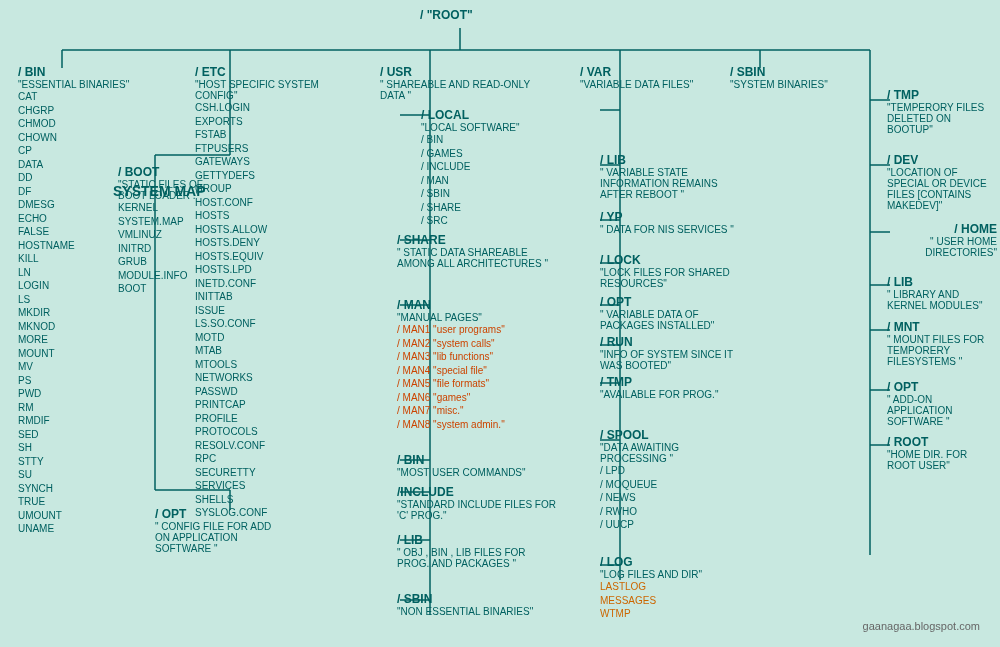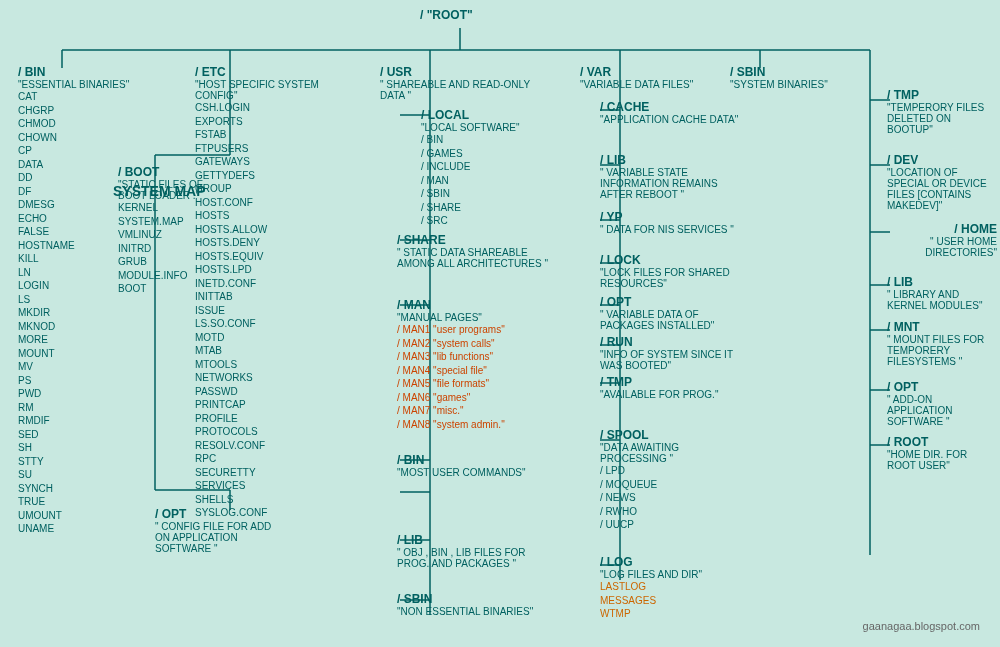--- a/index.html
+++ b/index.html
@@ -207,40 +207,40 @@
       <span style="color:#cc4400;">/ MAN7 "misc."</span><br>
       <span style="color:#cc4400;">/ MAN8 "system admin."</span>
     </div>
   </div>
 
   <div class="node" style="top:453px; left:397px; width:160px;">
     <div class="node-title">/ BIN</div>
     <div class="node-desc">"MOST USER COMMANDS"</div>
   </div>
 
+  <div class="node" style="top:485px; left:397px; width:160px;">
+    <div class="node-title">/INCLUDE</div>
+    <div class="node-desc">"STANDARD INCLUDE FILES FOR 'C' PROG."</div>
+  </div>
 
   <div class="node" style="top:533px; left:397px; width:160px;">
     <div class="node-title">/ LIB</div>
     <div class="node-desc">" OBJ , BIN , LIB FILES FOR PROG. AND PACKAGES "</div>
   </div>
 
   <div class="node" style="top:592px; left:397px; width:160px;">
     <div class="node-title">/ SBIN</div>
     <div class="node-desc">"NON ESSENTIAL BINARIES"</div>
   </div>
 
   <div class="node" style="top:65px; left:580px; width:145px;">
     <div class="node-title">/ VAR</div>
     <div class="node-desc">"VARIABLE DATA FILES"</div>
   </div>
 
-  <div class="node" style="top:100px; left:600px; width:140px;">
-    <div class="node-title">/ CACHE</div>
-    <div class="node-desc">"APPLICATION CACHE DATA"</div>
-  </div>
 
   <div class="node" style="top:153px; left:600px; width:145px;">
     <div class="node-title">/ LIB</div>
     <div class="node-desc">" VARIABLE STATE INFORMATION REMAINS AFTER REBOOT "</div>
   </div>
 
   <div class="node" style="top:210px; left:600px; width:145px;">
     <div class="node-title">/ YP</div>
     <div class="node-desc">" DATA FOR NIS SERVICES "</div>
   </div>

